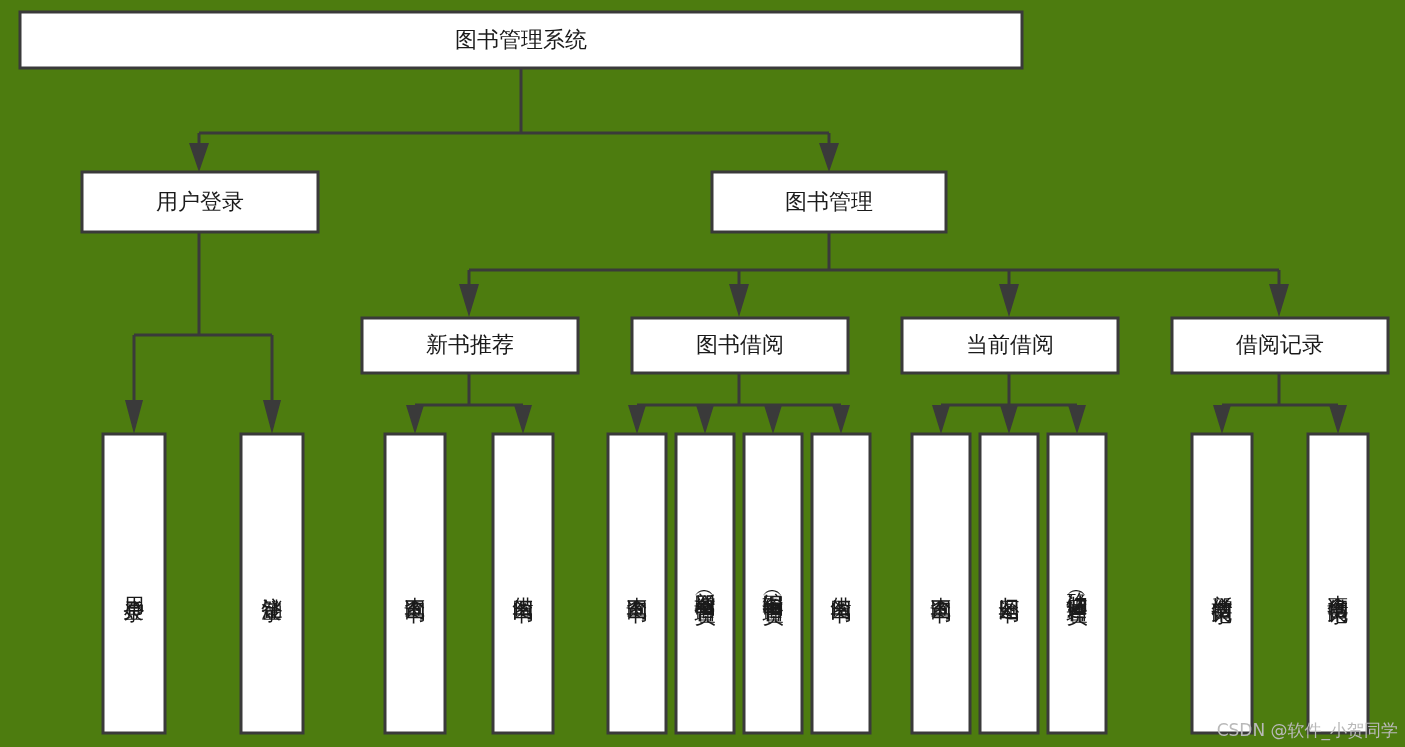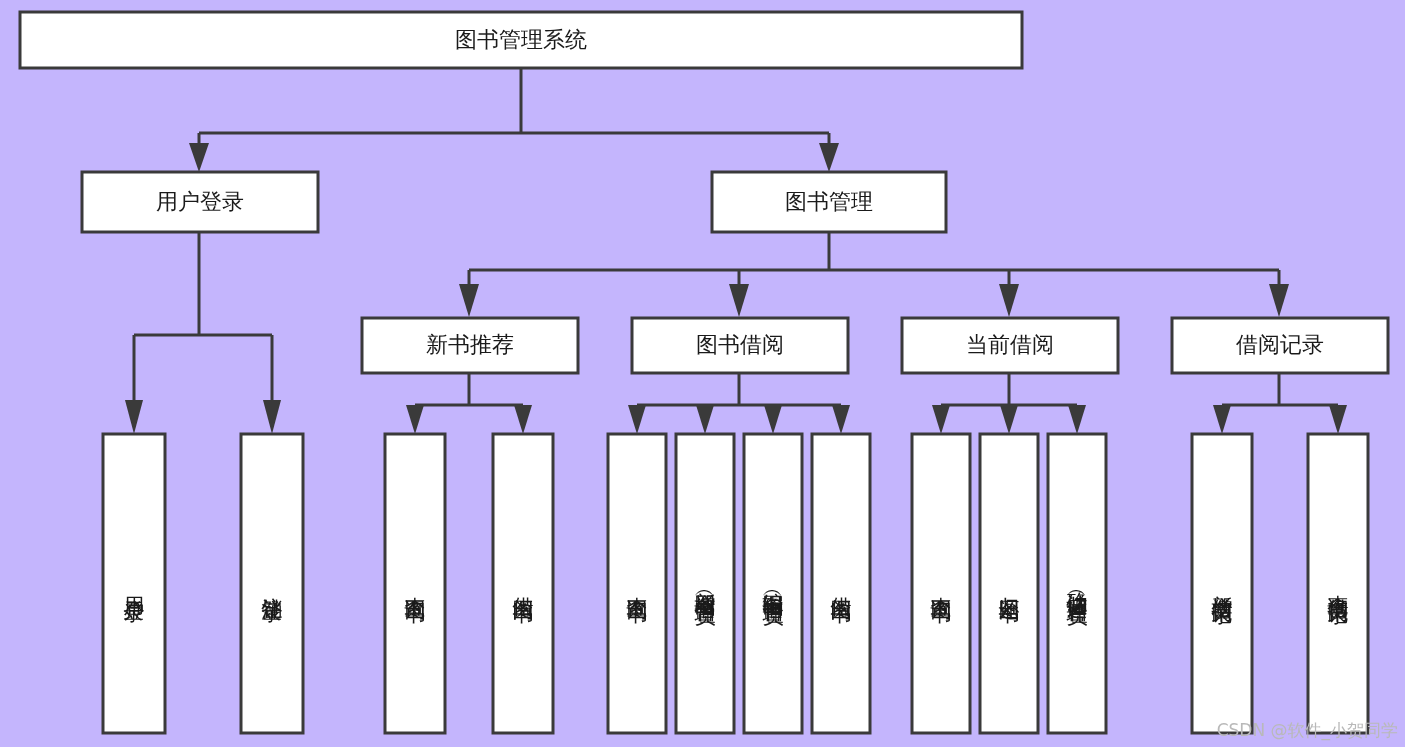--- a/index.html
+++ b/index.html
@@ -8,21 +8,21 @@
     padding: 0;
     background: #ffffff;
   }
   body {
     font-family: "DejaVu Sans", "Liberation Sans", sans-serif;
   }
   #diagram-root {
     position: relative;
     width: 1405px;
     height: 747px;
-    background: #c4b5fd;
+    background: #4d7c0f;
     overflow: hidden;
   }
   svg#tree-svg {
     position: absolute;
     top: 0;
     left: 0;
     width: 1405px;
     height: 747px;
     display: block;
   }

